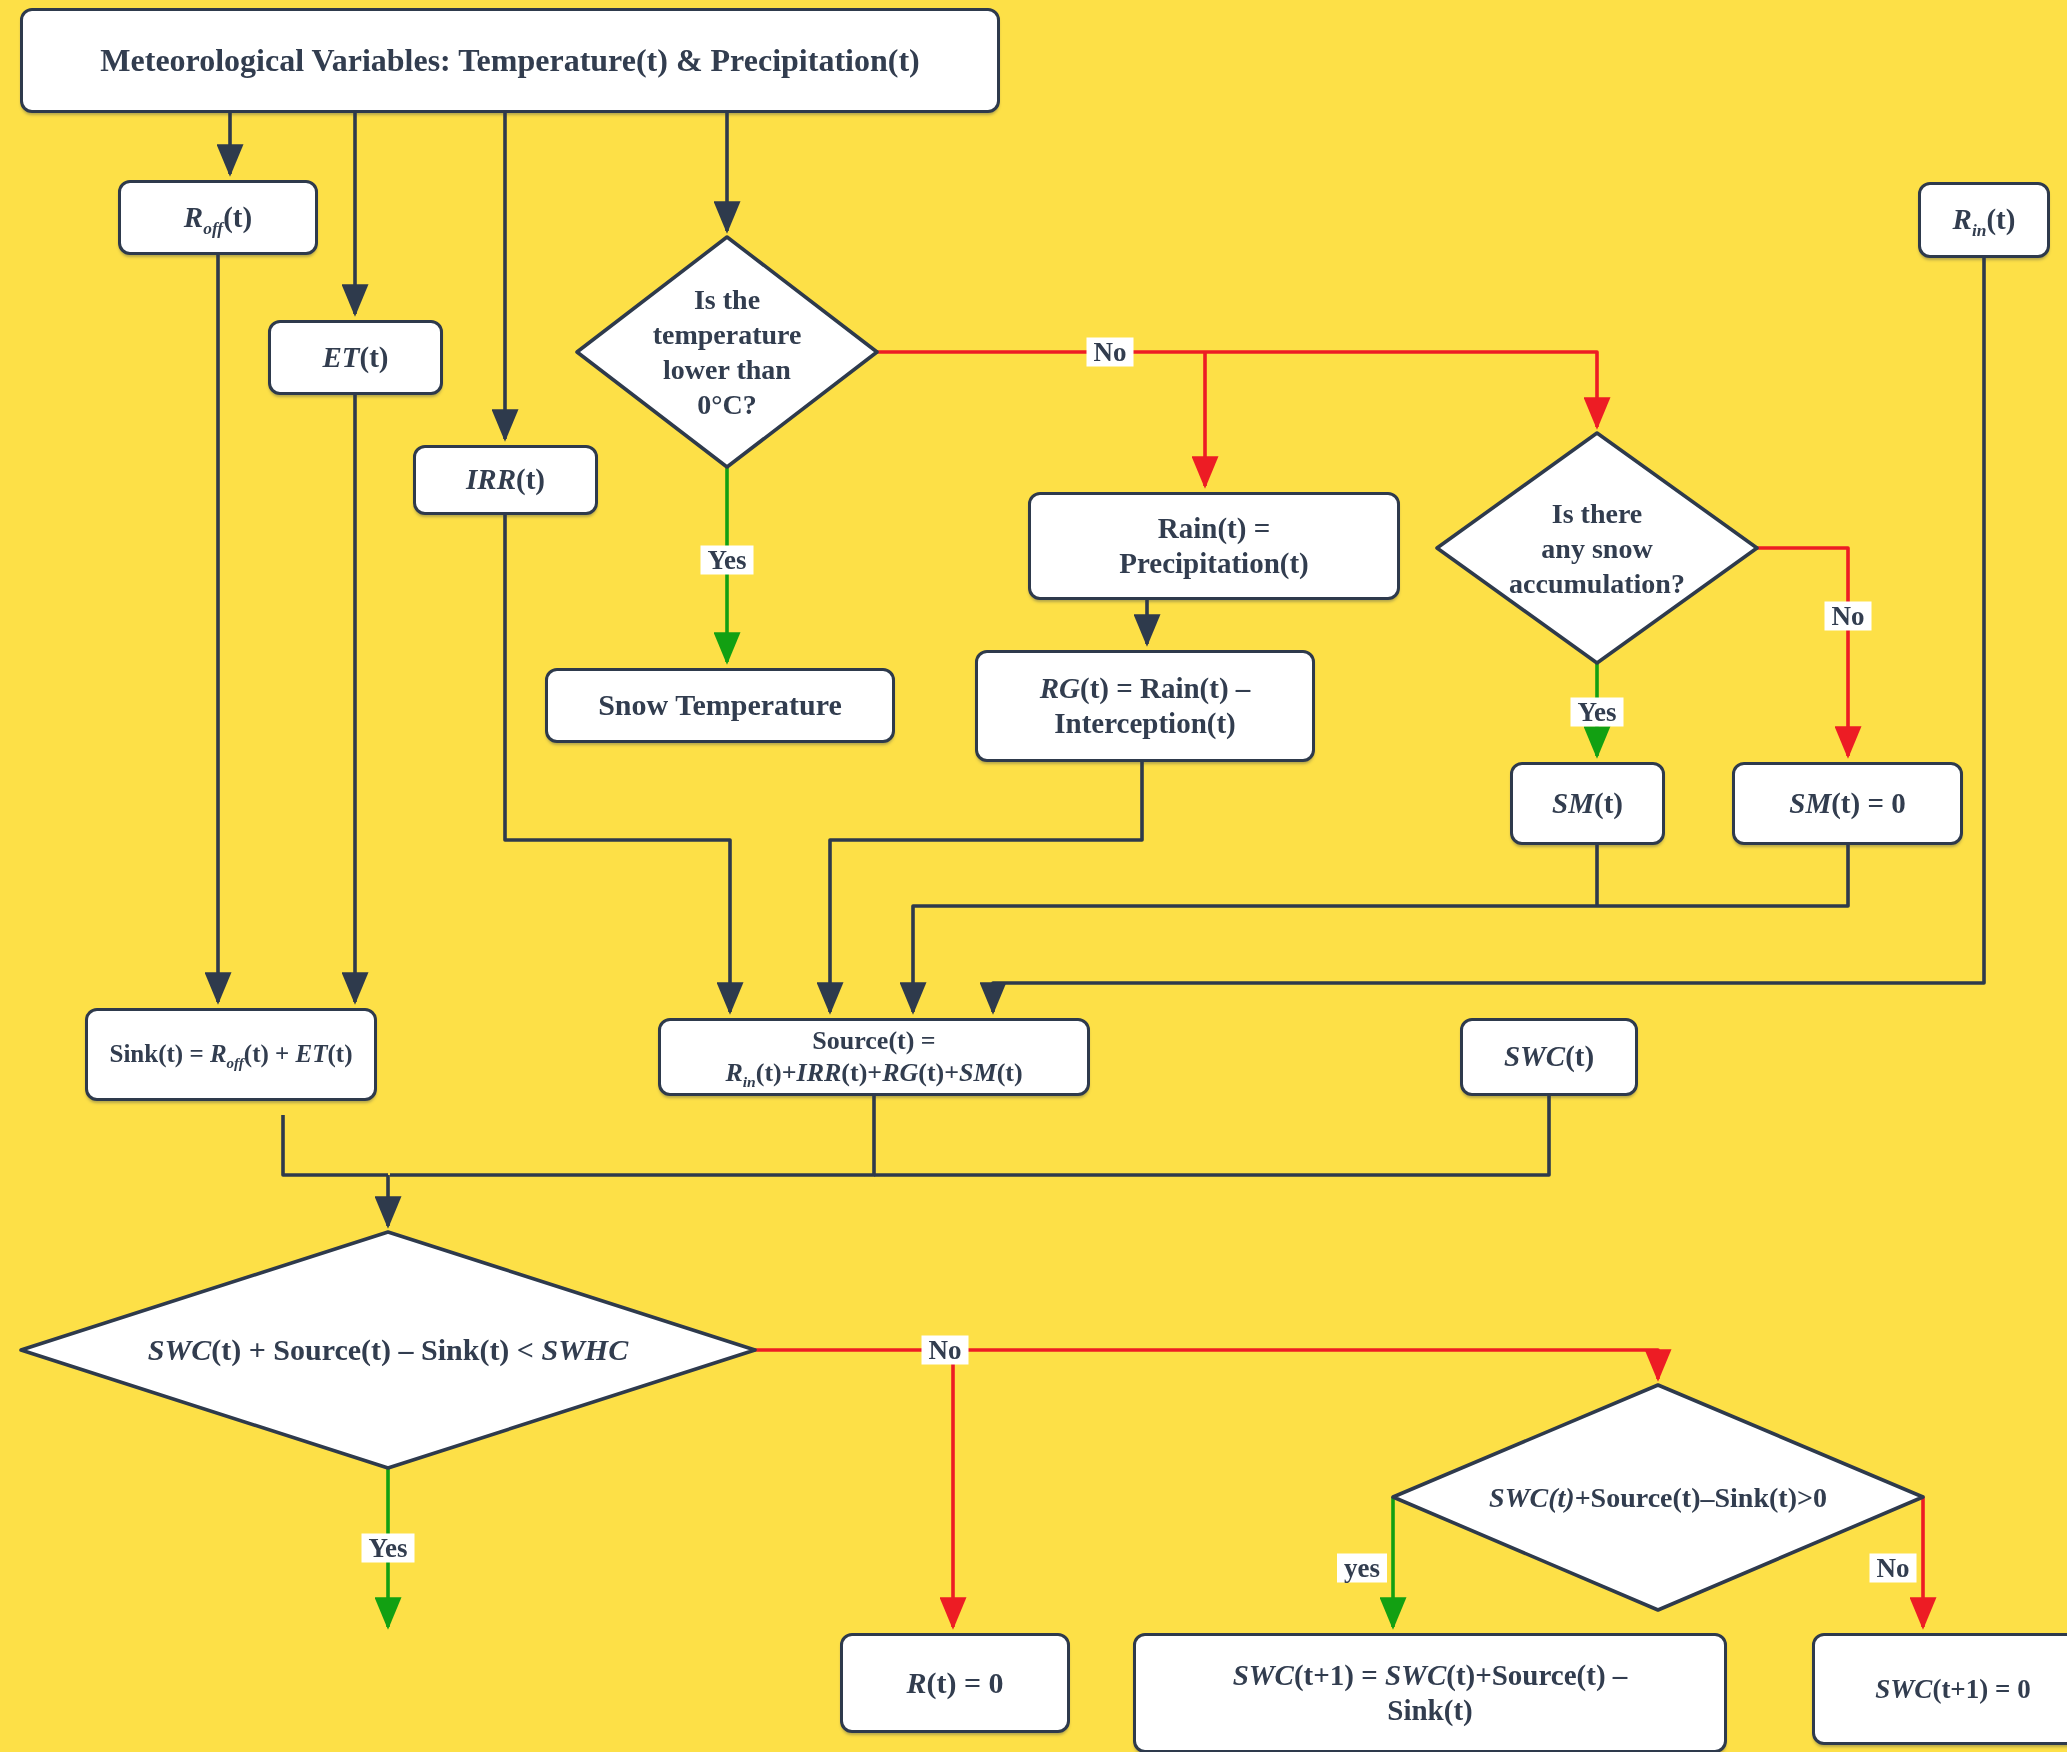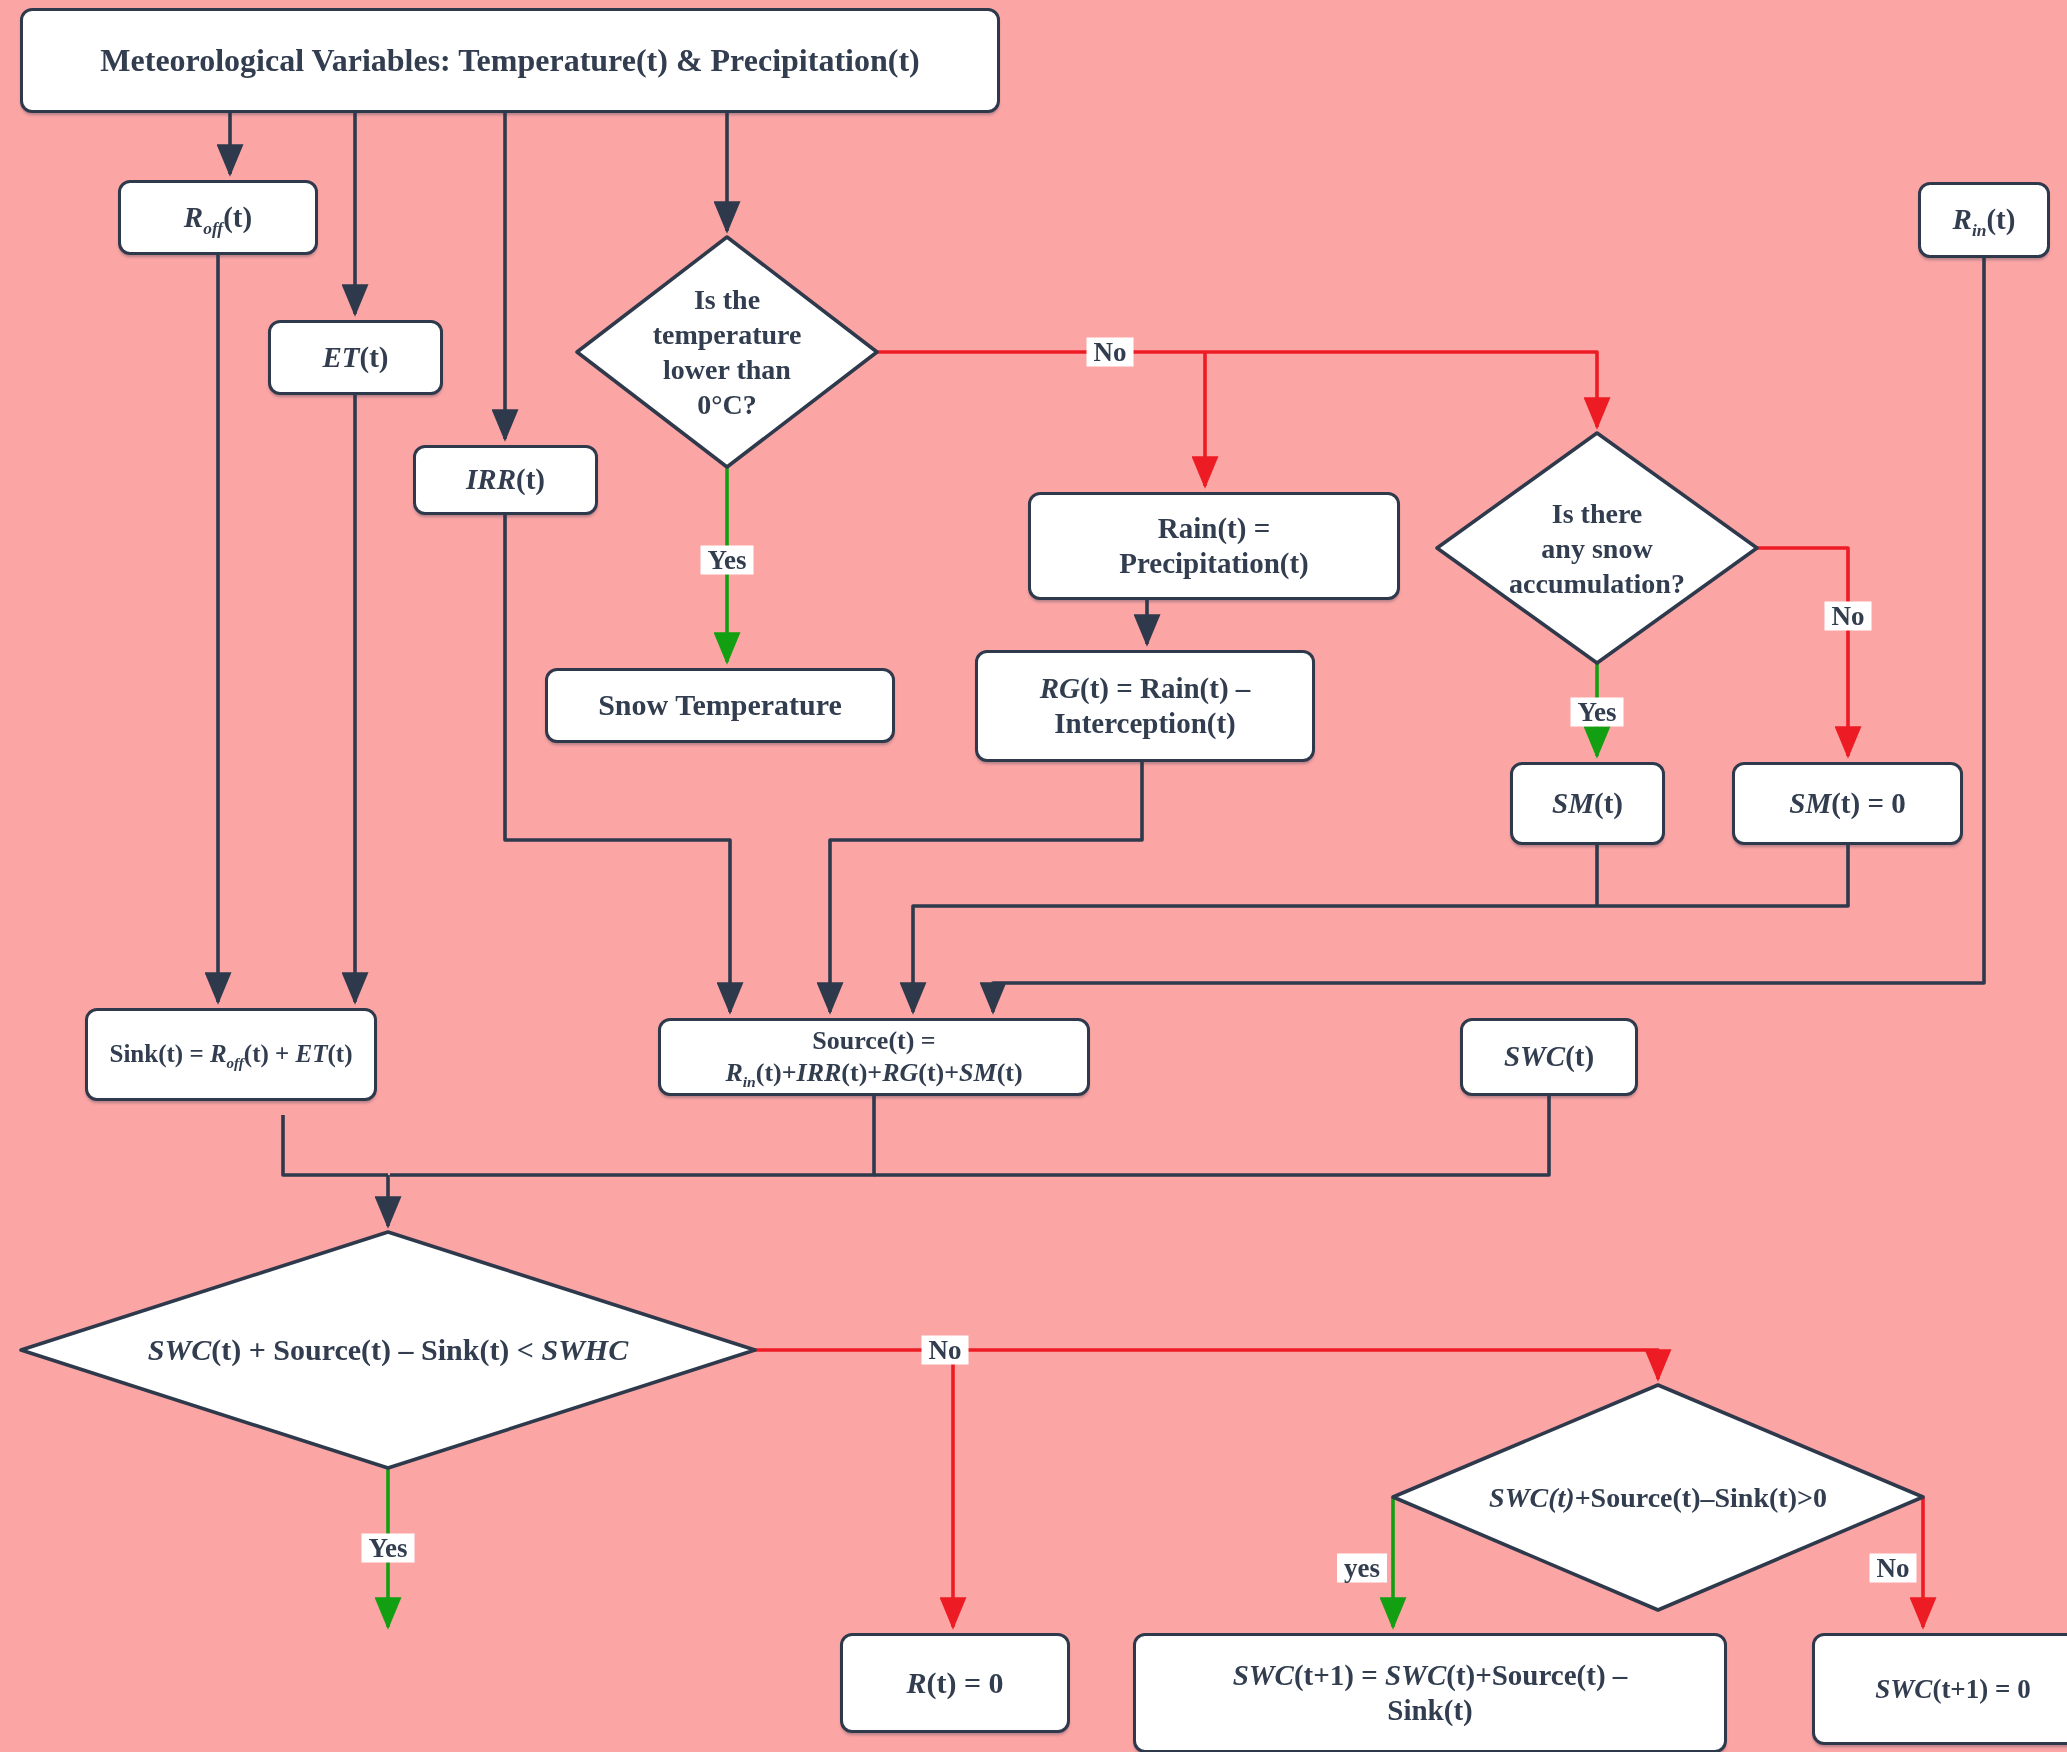--- a/index.html
+++ b/index.html
@@ -1,17 +1,17 @@
 <!DOCTYPE html>
 <html><head>
 <meta charset="utf-8">
 <style>
   html,body{margin:0;padding:0;background:#ffffff;}
   .canvas{
-    position:relative;width:2067px;height:1752px;background:#fca5a5;
+    position:relative;width:2067px;height:1752px;background:#fde047;
     font-family:"Liberation Serif","DejaVu Serif",serif;color:#323d4f;overflow:hidden;
   }
   svg.wires{position:absolute;left:0;top:0;width:2067px;height:1752px;}
   .e  {fill:none;stroke:#2e3a4c;stroke-width:3.6;stroke-linejoin:round;stroke-linecap:butt;}
   .er {fill:none;stroke:#ed1c24;stroke-width:3.6;stroke-linejoin:round;}
   .eg {fill:none;stroke:#12a012;stroke-width:3.6;stroke-linejoin:round;}
   .dia{fill:#ffffff;stroke:#2e3a4c;stroke-width:3.6;stroke-linejoin:round;}
   .node{
     position:absolute;box-sizing:border-box;background:#ffffff;
     border:3.6px solid #2e3a4c;border-radius:12px;

